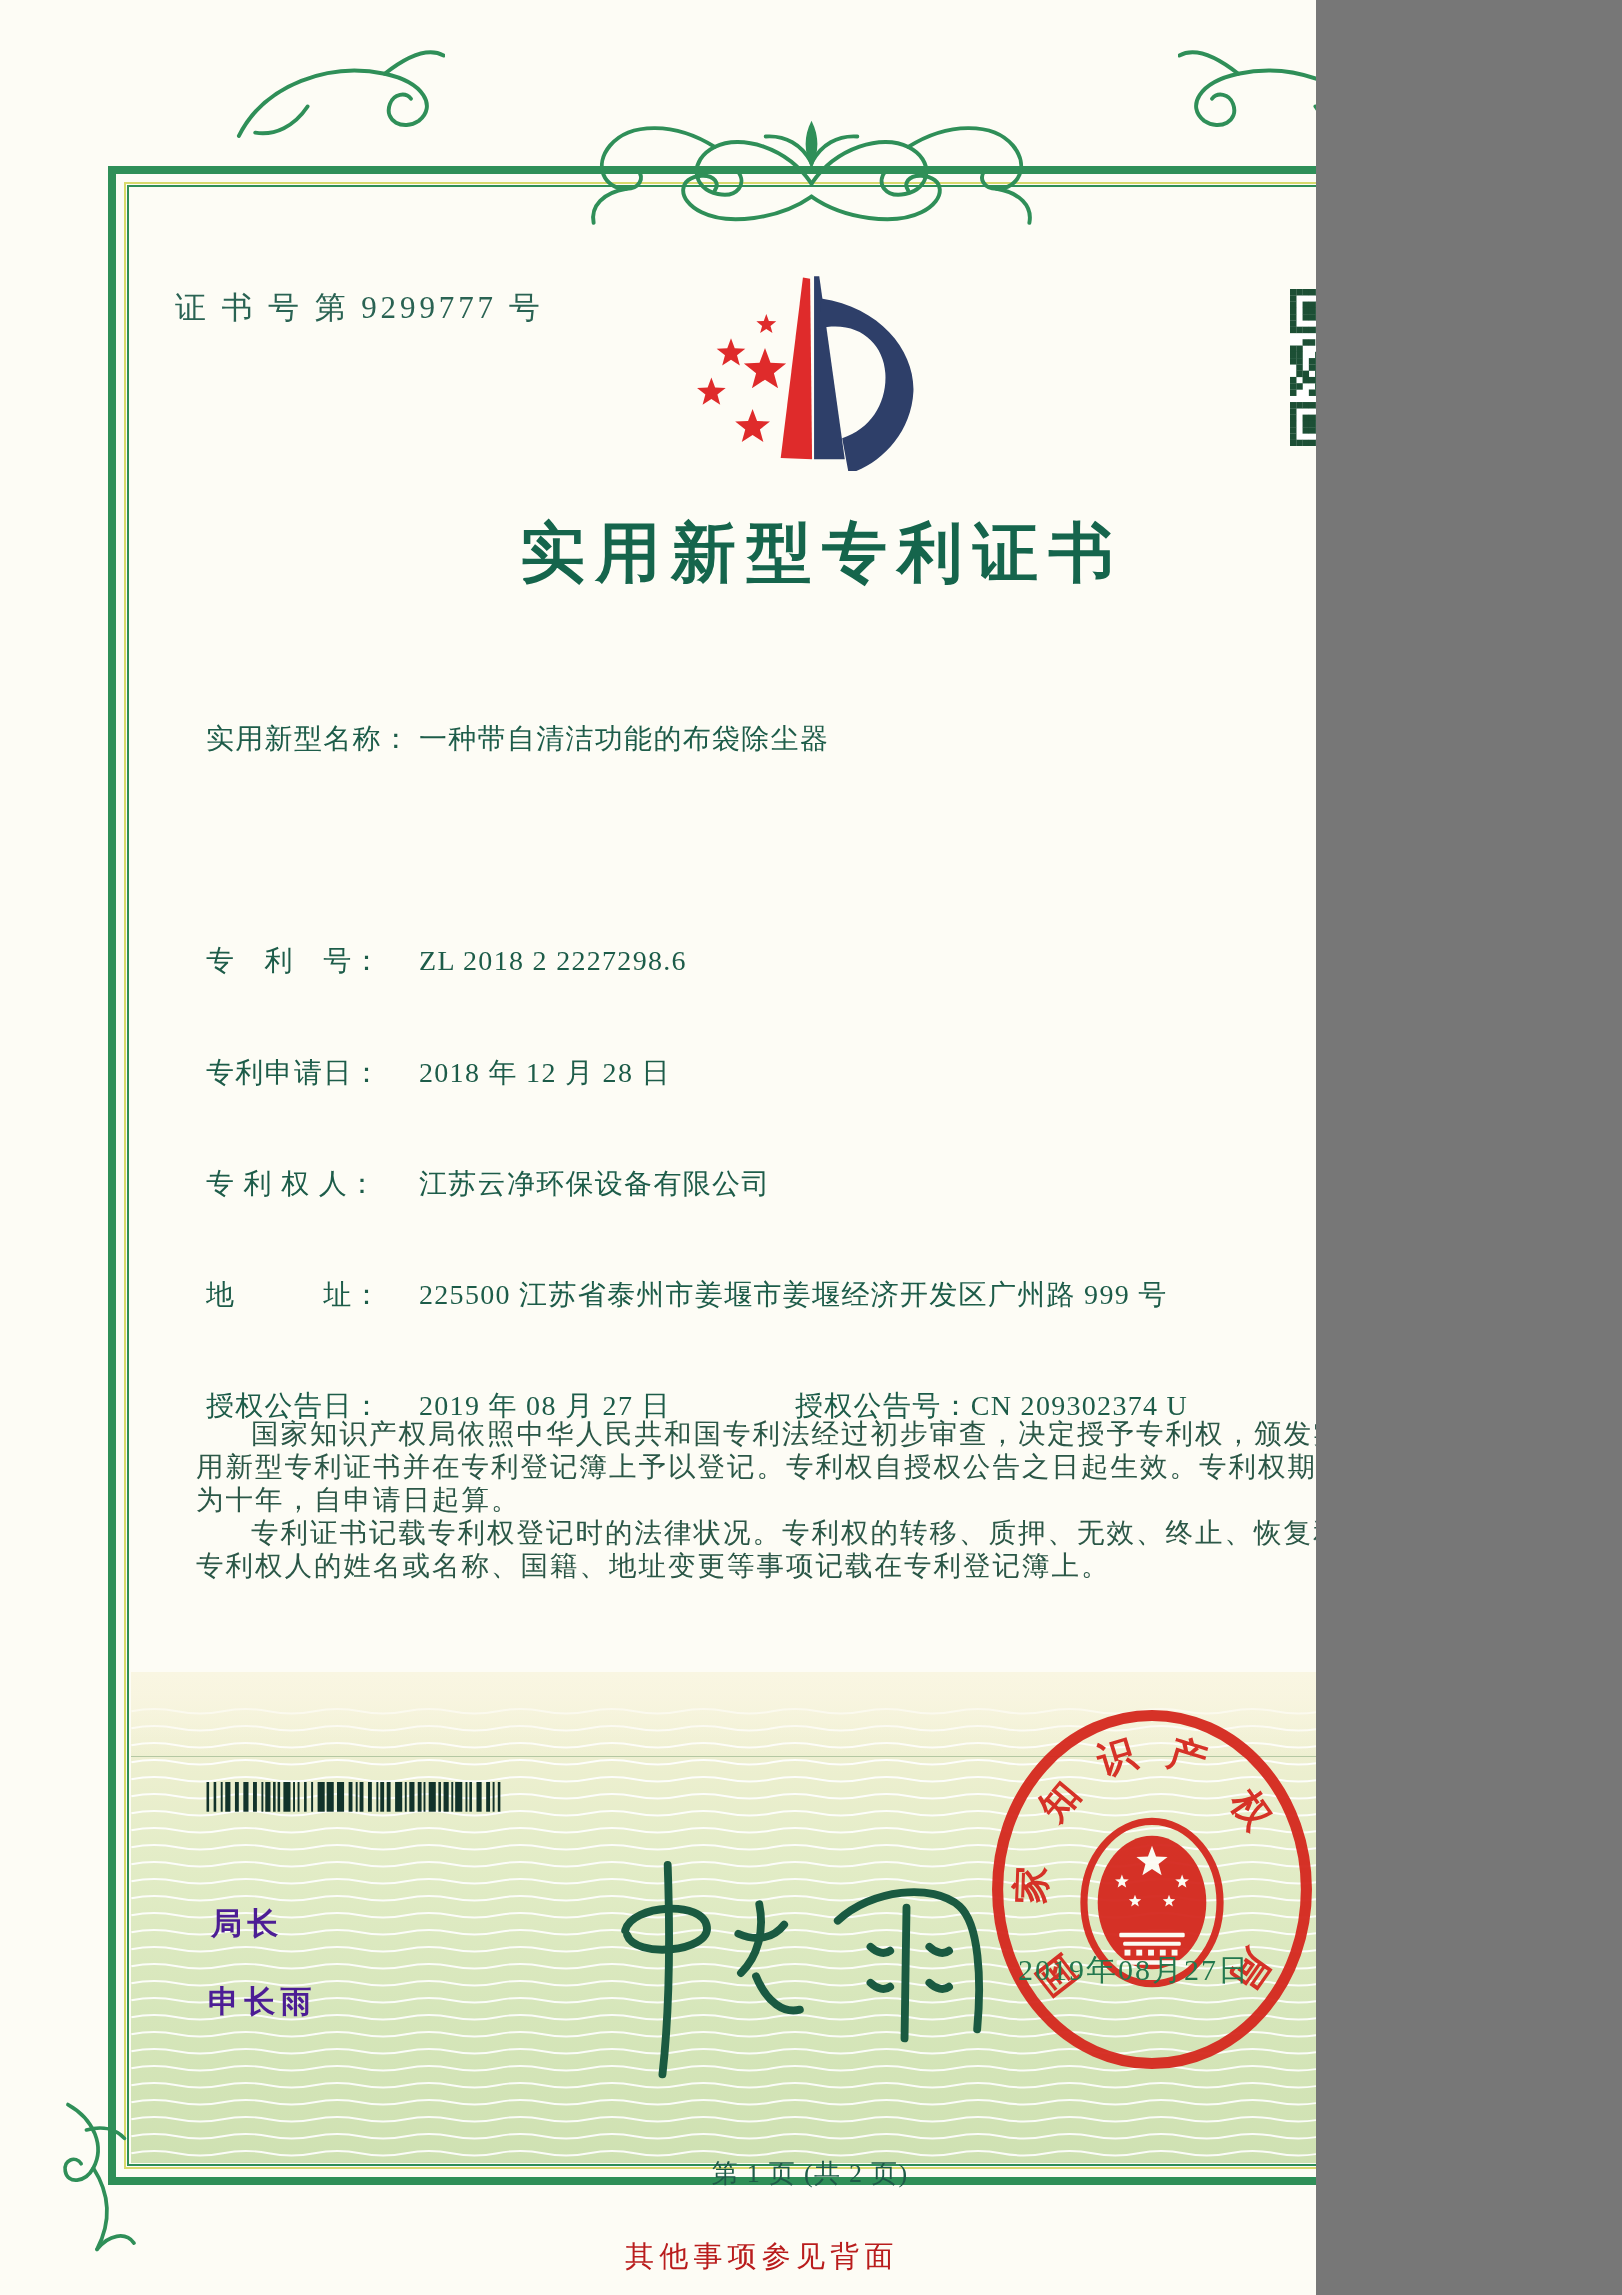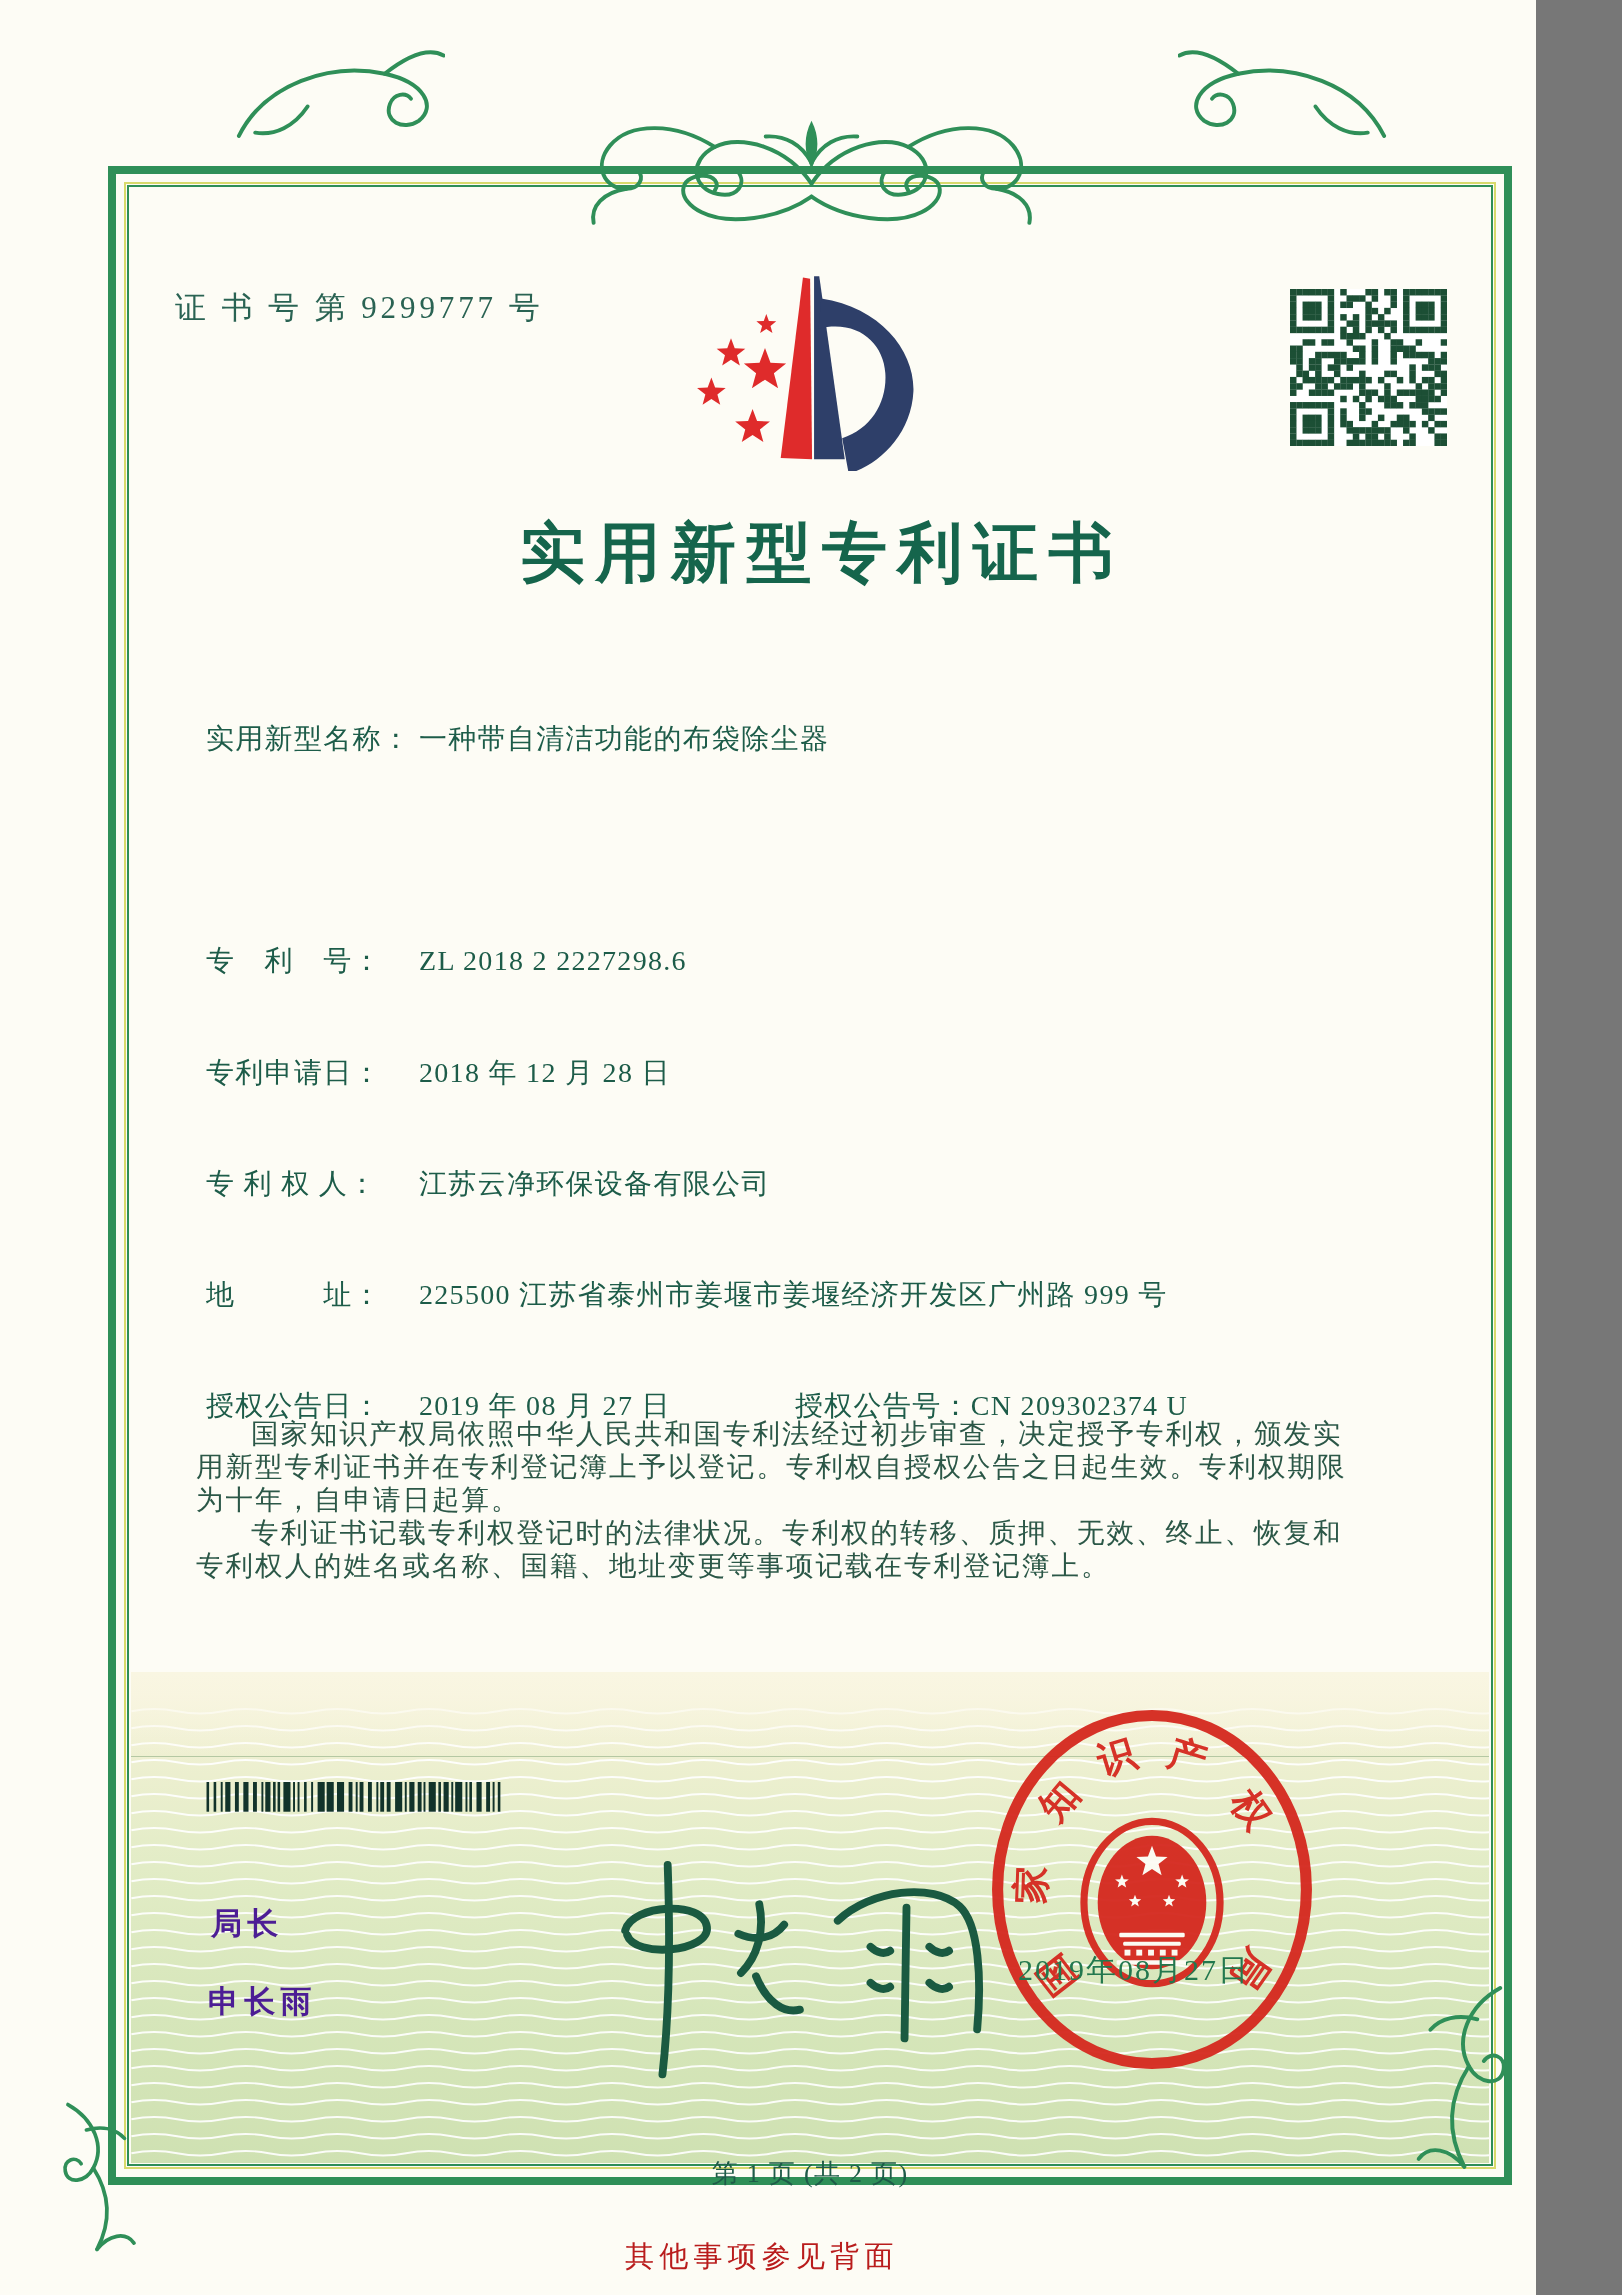--- a/index.html
+++ b/index.html
@@ -1,18 +1,18 @@
 <!DOCTYPE html>
 <html style="font-size:10.5px"><head>
 <meta charset="utf-8">
 <style>
   *{box-sizing:border-box;}
   html,body{margin:0;padding:0;}
   body{background:#777;}
-  .page{position:relative;width:1536px;height:2295px;background:#fdfcf5;overflow:hidden;
+  .page{position:relative;width:1316px;height:2295px;background:#fdfcf5;overflow:hidden;
         font-family:"Liberation Serif","DejaVu Serif",serif;padding-left:40px;}
   .abs{position:absolute;}
   
   .frame-outer{position:absolute;left:108px;top:166px;width:1404px;height:2019px;
                border:8.5px solid #2f8f58;}
   .frame-inner{position:absolute;left:127px;top:185px;width:1366px;height:1981px;
                border:2px solid #2f8f58;outline:2px solid #d8da6c;outline-offset:1.3px;}
   
   .band{position:absolute;left:131px;top:1672px;width:1358px;height:491px;
         background:linear-gradient(180deg,#f8f4de 0%,#eff0d2 15%,#e2ecc6 40%,#d6e6ba 70%,#cfe1b2 100%);}

